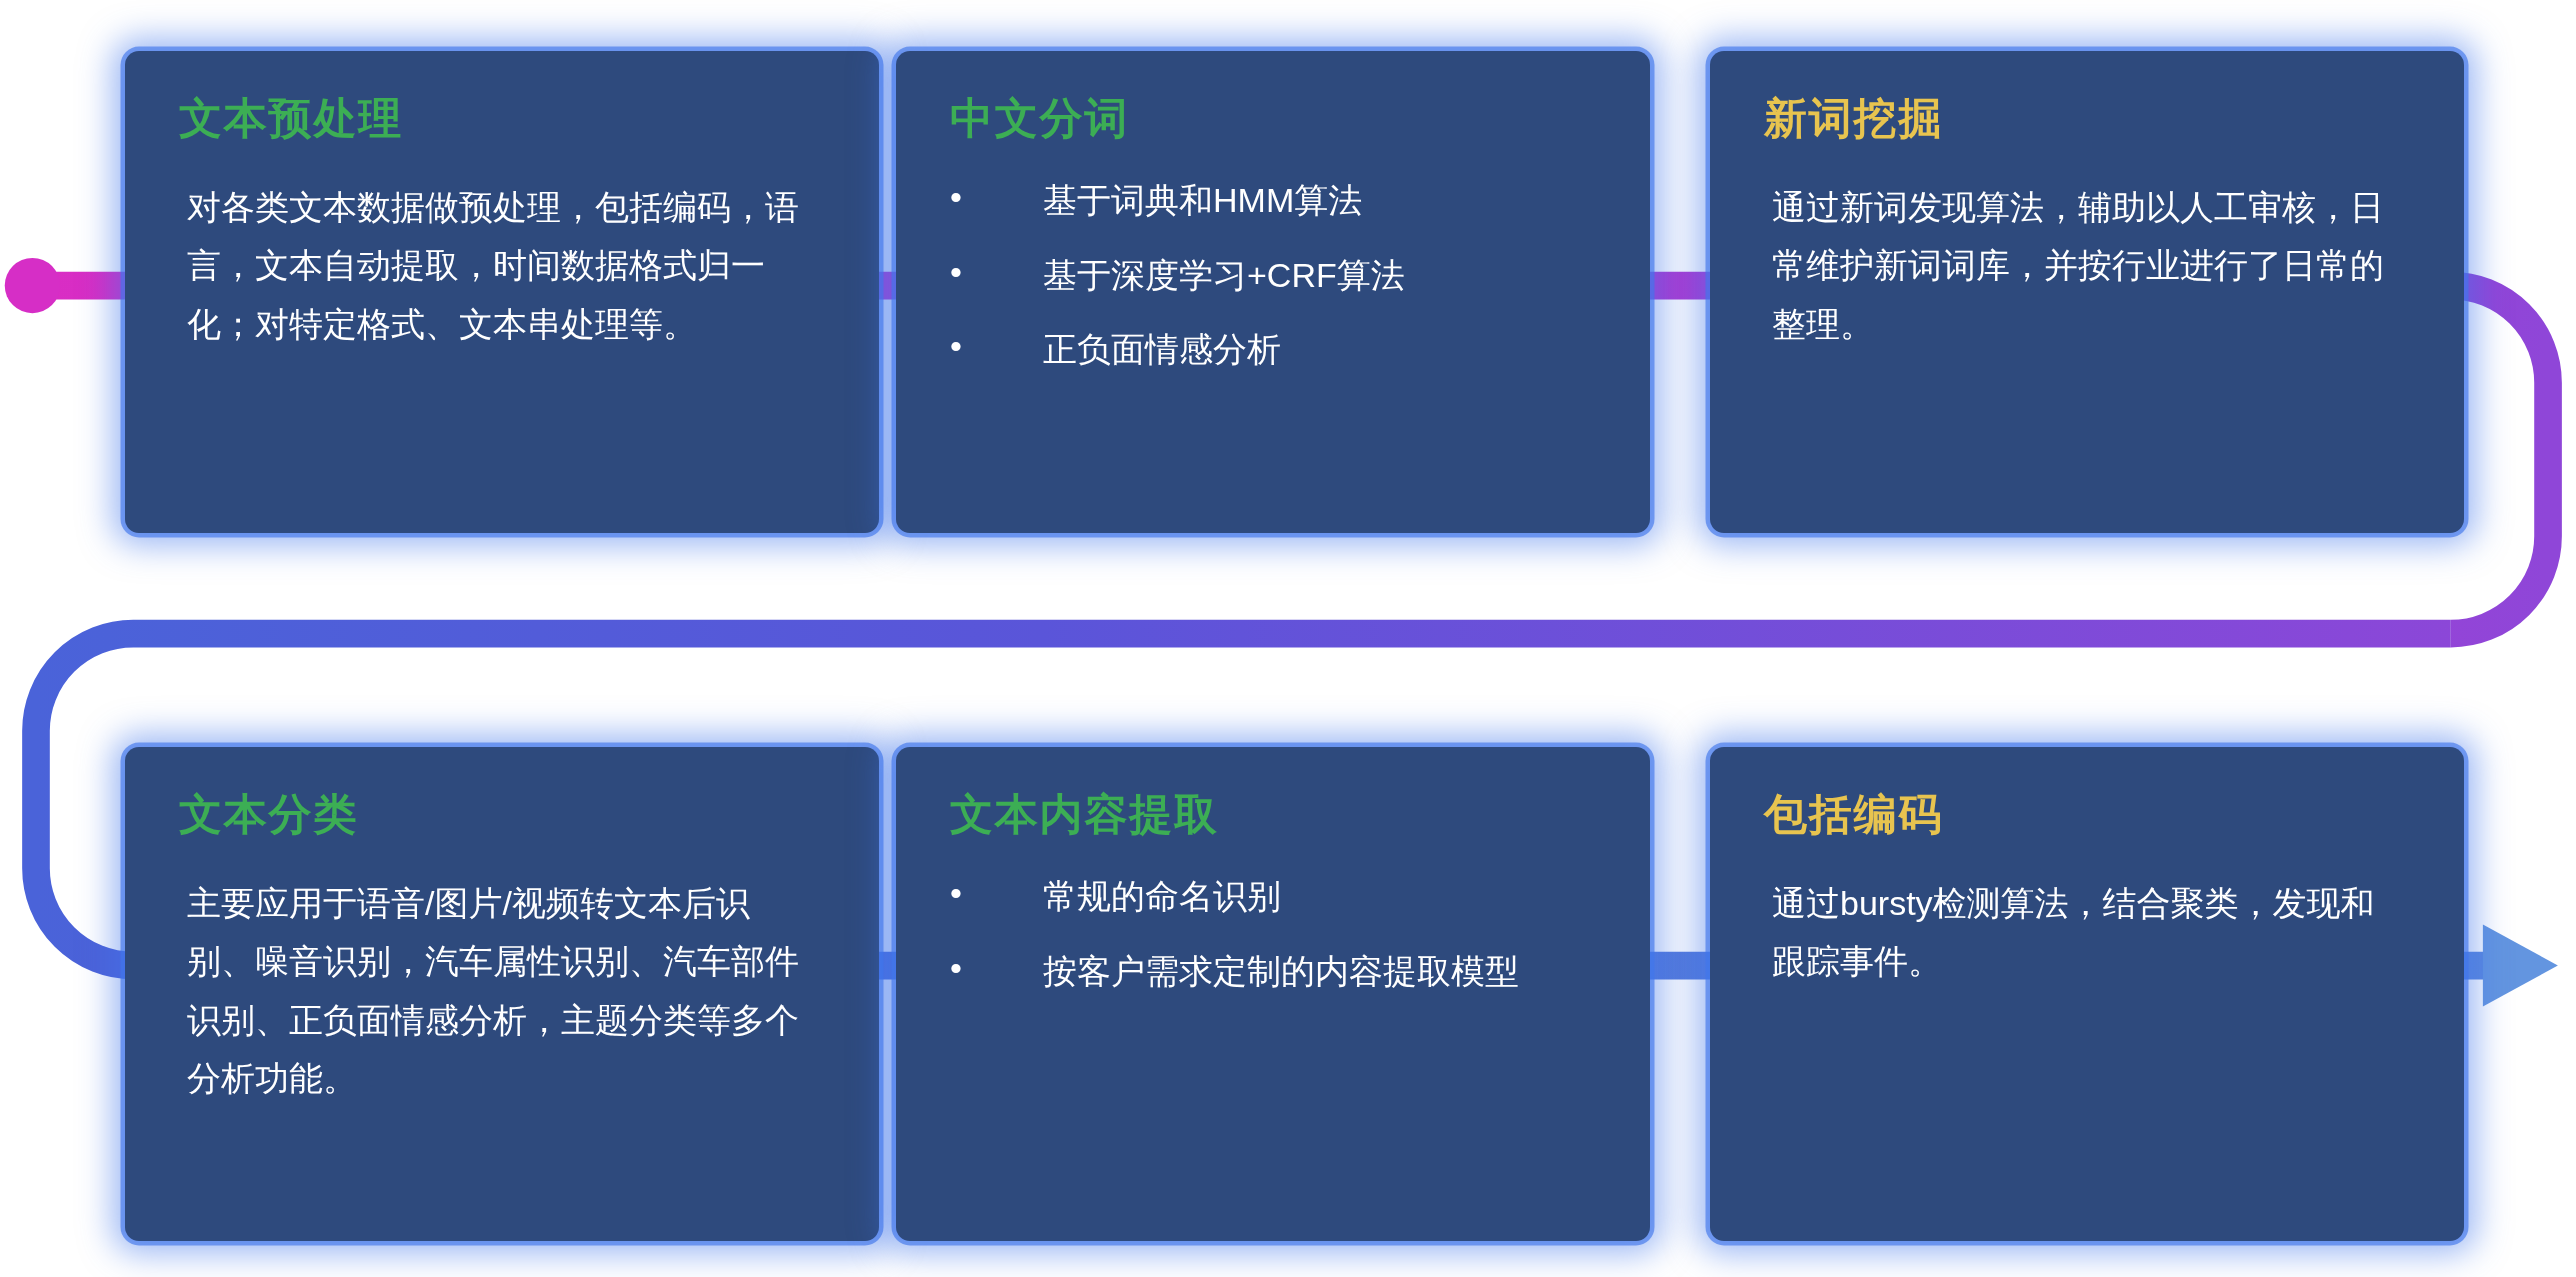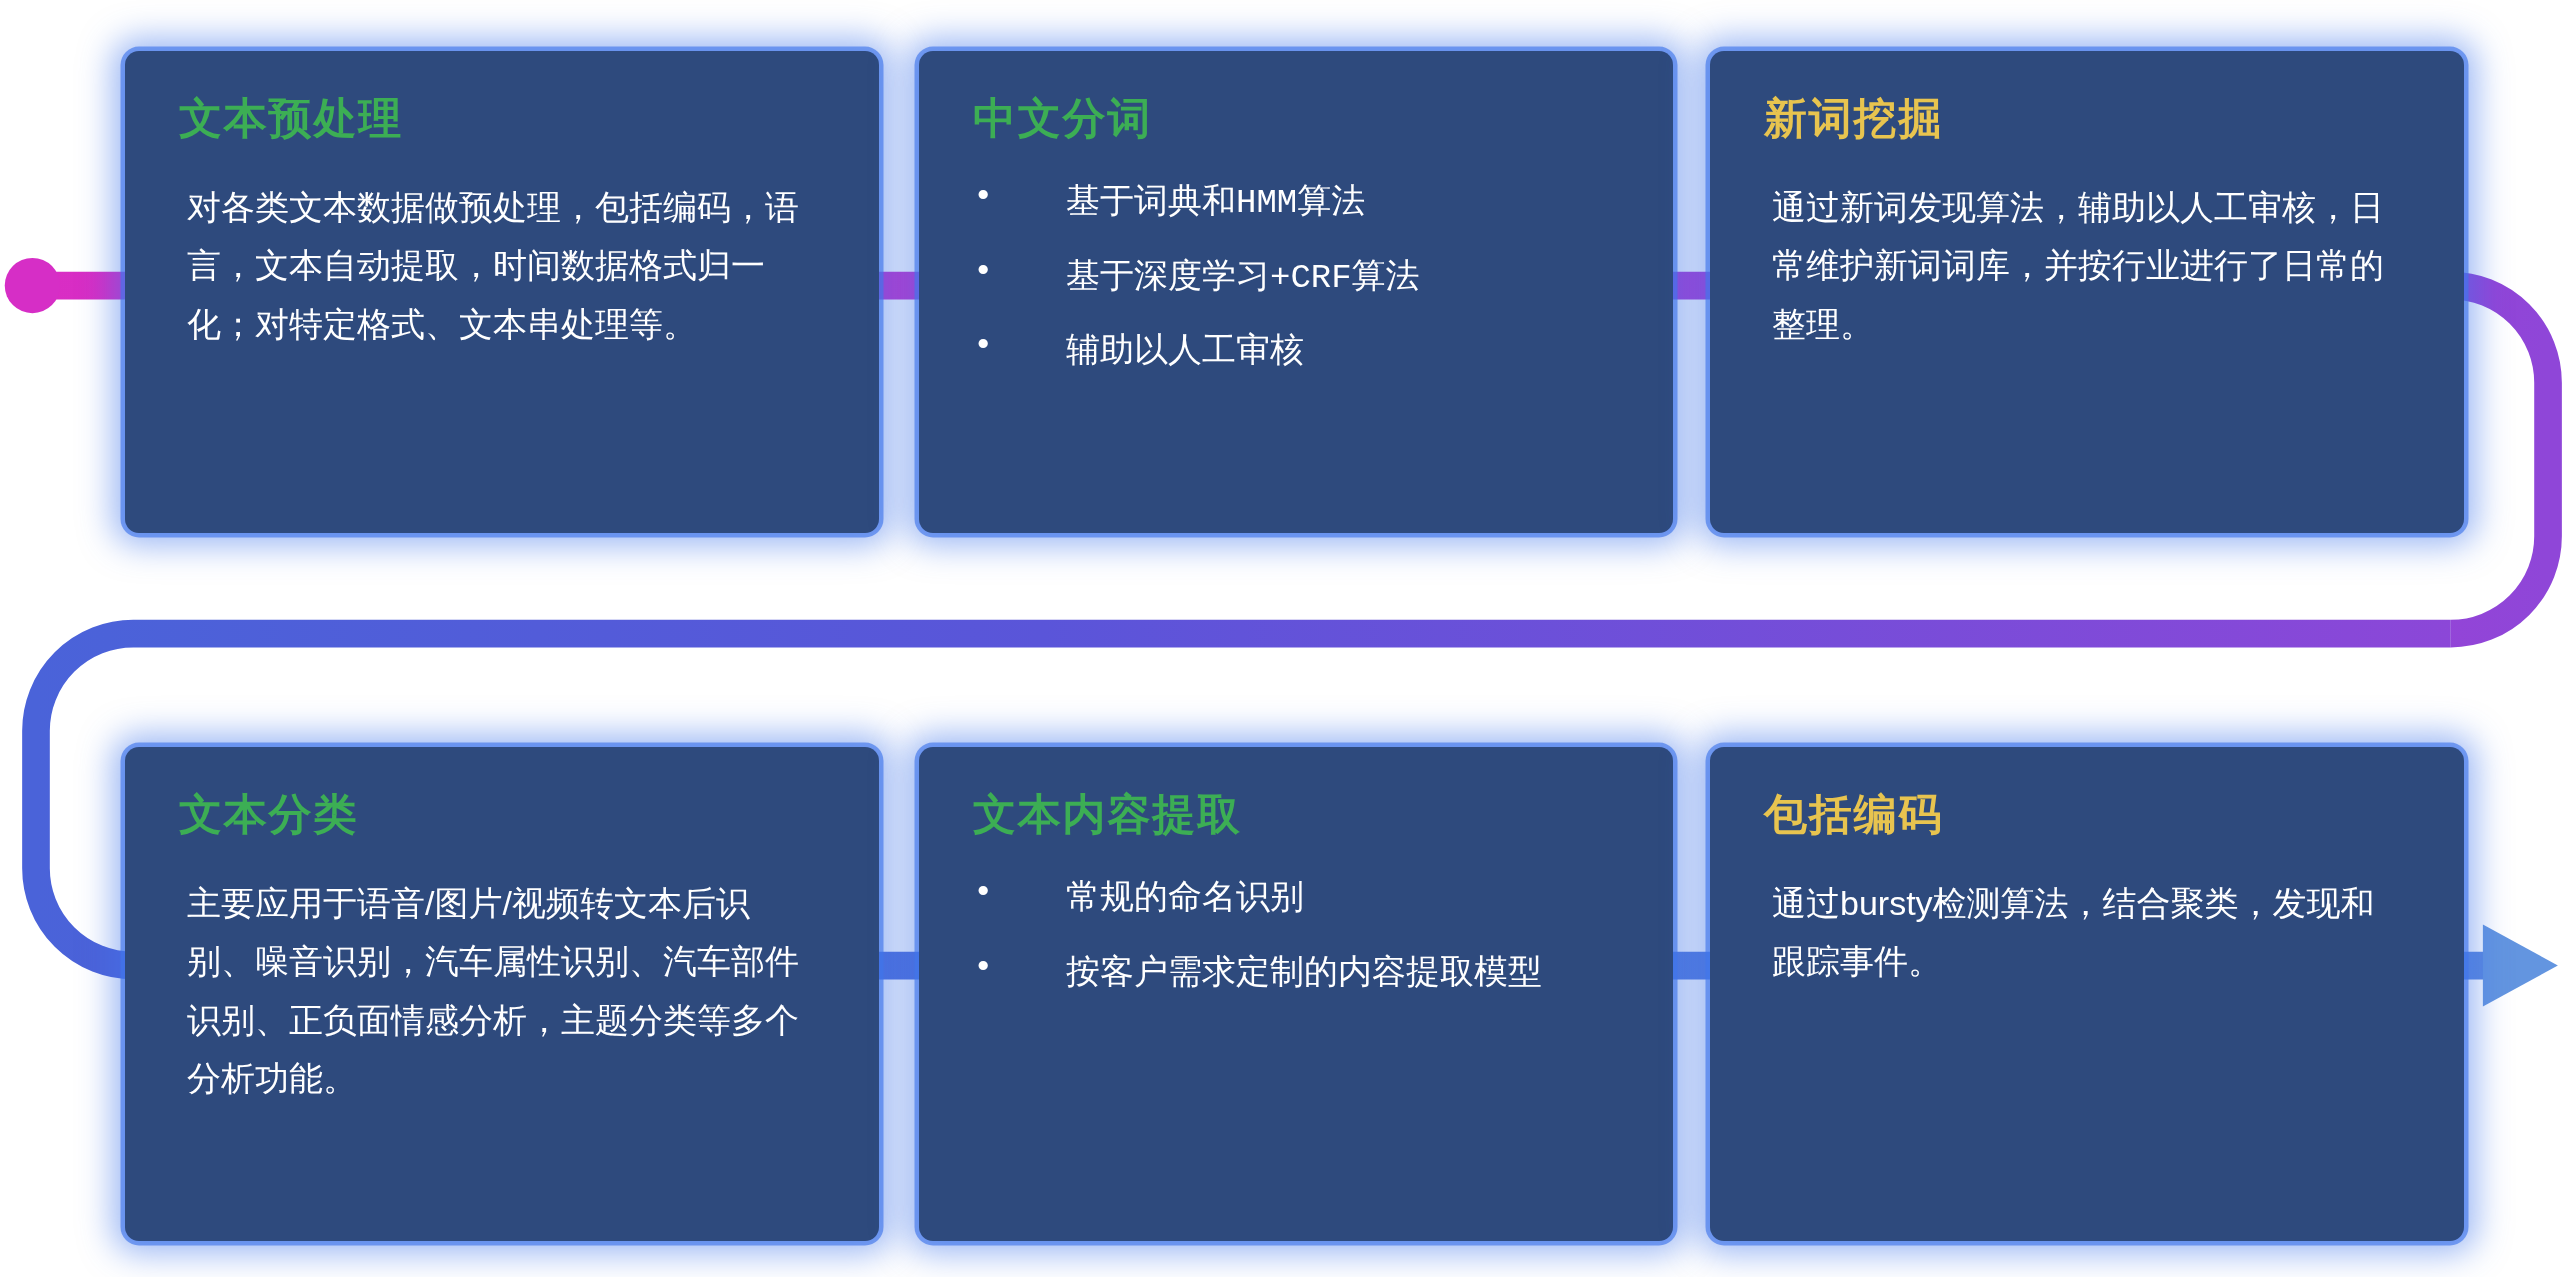--- a/index.html
+++ b/index.html
@@ -30,21 +30,21 @@
     background: var(--card-bg, #2e4a7d);
     border-radius: 14px;
     box-shadow:
       0 0 0 4.5px rgba(64, 118, 235, 0.65),
       0 0 32px 12.5px rgba(64, 118, 235, 0.50);
     z-index: 2;
   }
   .r1 { top: 51px;  height: 482px; }
   .r2 { top: 747px; height: 494px; }
   .c1 { left: 125px; }
-  .c2 { left: 919px; font-family: Liberation Mono, monospace; }
+  .c2 { left: 896px; }
   .c3 { left: 1710px; }
 
   .card-title {
     margin: 0 0 30px 0;
     font-size: 43px;
     font-weight: 700;
     letter-spacing: 1.8px;
   }
   .title-green  { color: var(--title-green, #3cae54); }
   .title-yellow { color: var(--title-yellow, #e8c44f); }
@@ -116,21 +116,21 @@
       <li class="bullet-item">
         <span class="bullet-marker">•</span>
         <span class="bullet-text">基于词典和HMM算法</span>
       </li>
       <li class="bullet-item">
         <span class="bullet-marker">•</span>
         <span class="bullet-text">基于深度学习+CRF算法</span>
       </li>
       <li class="bullet-item">
         <span class="bullet-marker">•</span>
-        <span class="bullet-text">辅助以人工审核</span>
+        <span class="bullet-text">正负面情感分析</span>
       </li>
     </ul>
   </div>
 
   <div class="card r1 c3">
     <h2 class="card-title title-yellow">新词挖掘</h2>
     <p class="card-body">通过新词发现算法，辅助以人工审核，日常维护新词词库，并按行业进行了日常的整理。</p>
   </div>
 
   <div class="card r2 c1">

